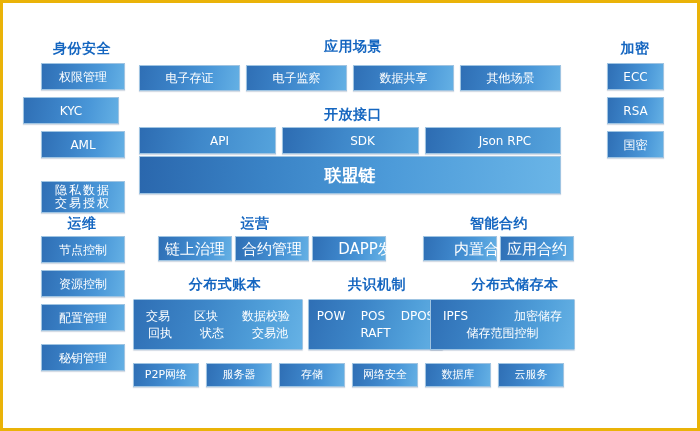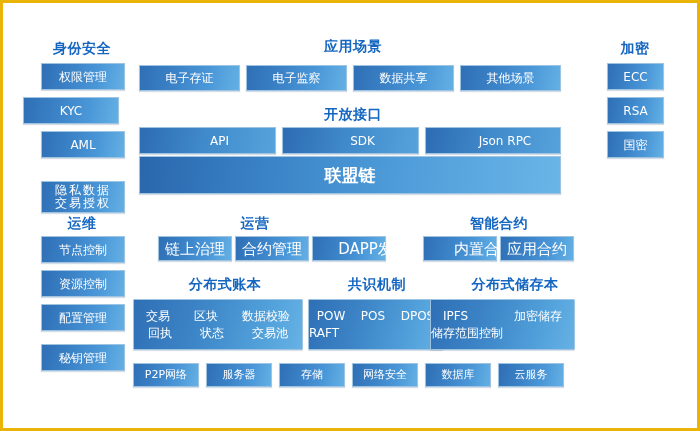--- a/index.html
+++ b/index.html
@@ -73,21 +73,21 @@
     align-items:center;
     justify-content:center;
   }
   .gridbox .grow{
     display:flex;
     width:100%;
     justify-content:space-around;
     align-items:center;
   }
   .gridbox .grow span{font-size:12px;line-height:17px;white-space:nowrap;}
-  .gridbox.centerrow .grow.one{justify-content:flex-start;}
+  .gridbox.centerrow .grow.one{justify-content:center;}
 </style>
 </head>
 <body>
 
 <div id="canvas">
 
   <div class="hdr" style="left:36px;top:36px;width:86px;">身份安全</div>
 
   <div class="box" style="left:38px;top:60px;width:84px;height:27px;">权限管理</div>
 

